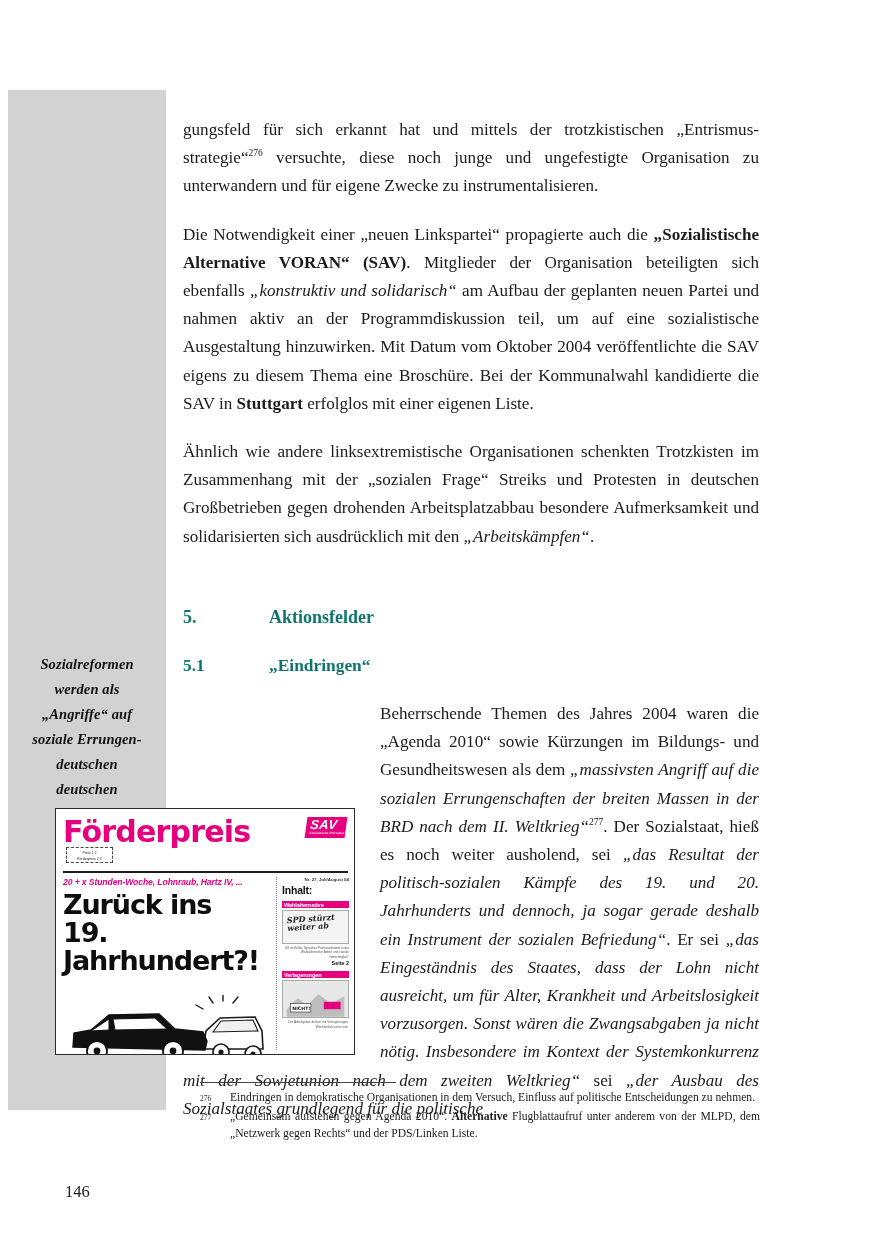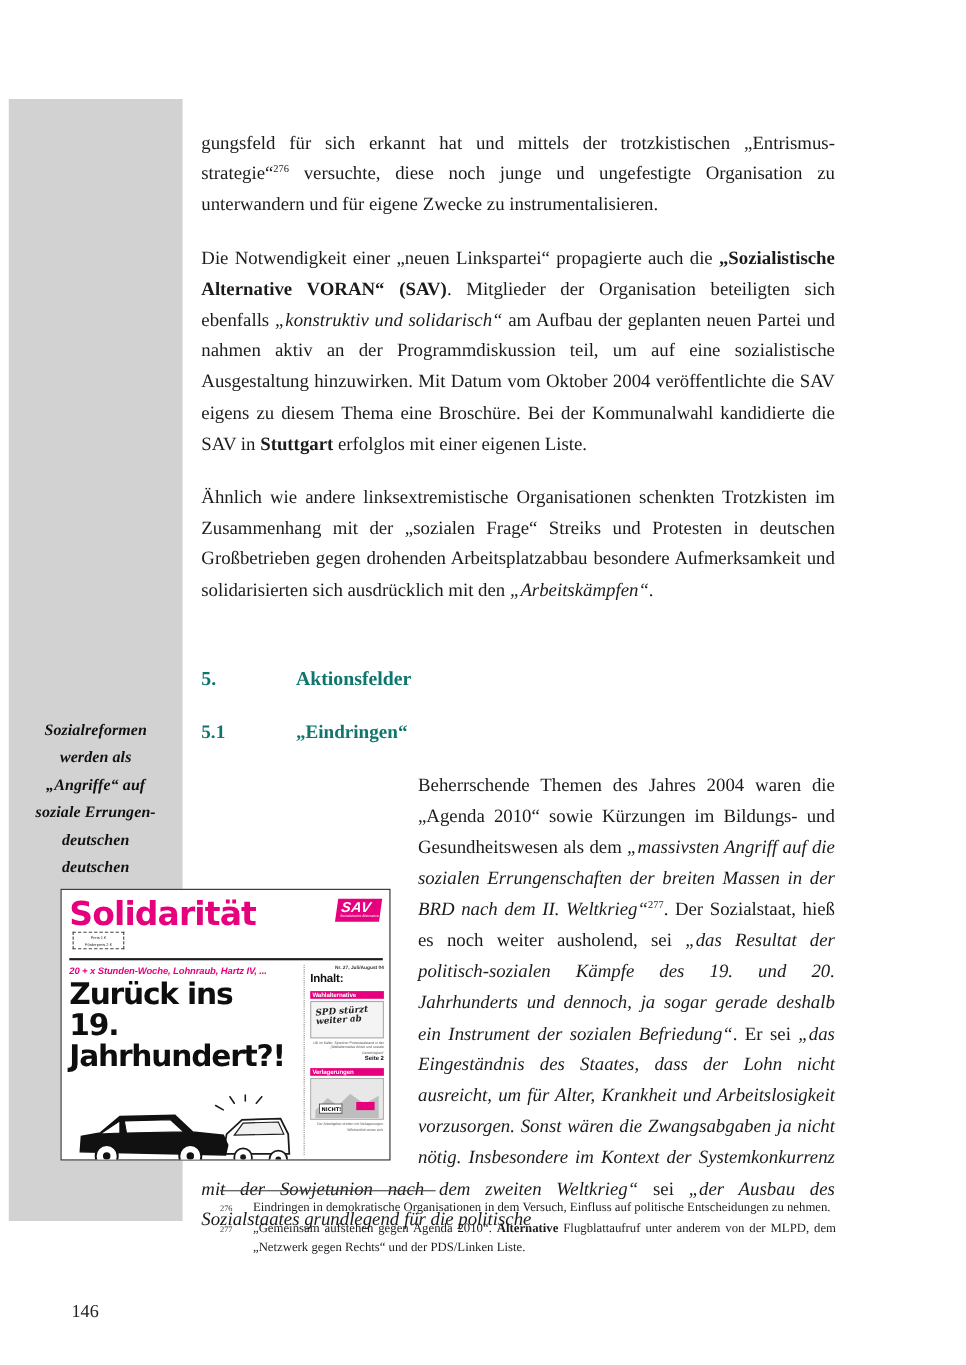--- a/index.html
+++ b/index.html
@@ -366,21 +366,21 @@
 
   <div class="wrap-block">
     <div class="figure-float"></div>
     <p class="wrap-text"><span>Beherrschende Themen des Jahres 2004 waren die „Agenda 2010“ sowie Kürzungen im Bildungs- und Gesundheitswesen als dem </span><span class="ital">„massivsten Angriff auf die sozialen Errungenschaften der breiten Massen in der BRD nach dem II. Weltkrieg“</span><sup class="fn">277</sup><span>. Der Sozialstaat, hieß es noch weiter ausholend, sei </span><span class="ital">„das Resultat der politisch-sozialen Kämpfe des 19. und 20. Jahrhunderts und dennoch, ja sogar gerade deshalb ein Instrument der sozialen Befriedung“</span><span>. Er sei </span><span class="ital">„das Eingeständnis des Staates, dass der Lohn nicht ausreicht, um für Alter, Krankheit und Arbeitslosigkeit vorzusorgen. Sonst wären die Zwangsabgaben ja nicht nötig. Insbesondere im Kontext der Systemkonkurrenz mit der Sowjetunion nach dem zweiten Weltkrieg“</span><span> sei </span><span class="ital">„der Ausbau des Sozialstaates grundlegend für die politische</span></p>
   </div>
 
   <div class="newspaper">
     <div class="np-inner">
 
       <div class="np-masthead">
-        <div class="np-title">Solidarität</div>
+        <div class="np-title">Förderpreis</div>
         <div class="np-sav">
           <span class="np-sav-text">SAV</span>
           <span class="np-sav-sub">Sozialistische Alternative</span>
         </div>
         <div class="np-price">
           <div>Preis 1 €</div>
           <div>Förderpreis 2 €</div>
         </div>
       </div>
 

